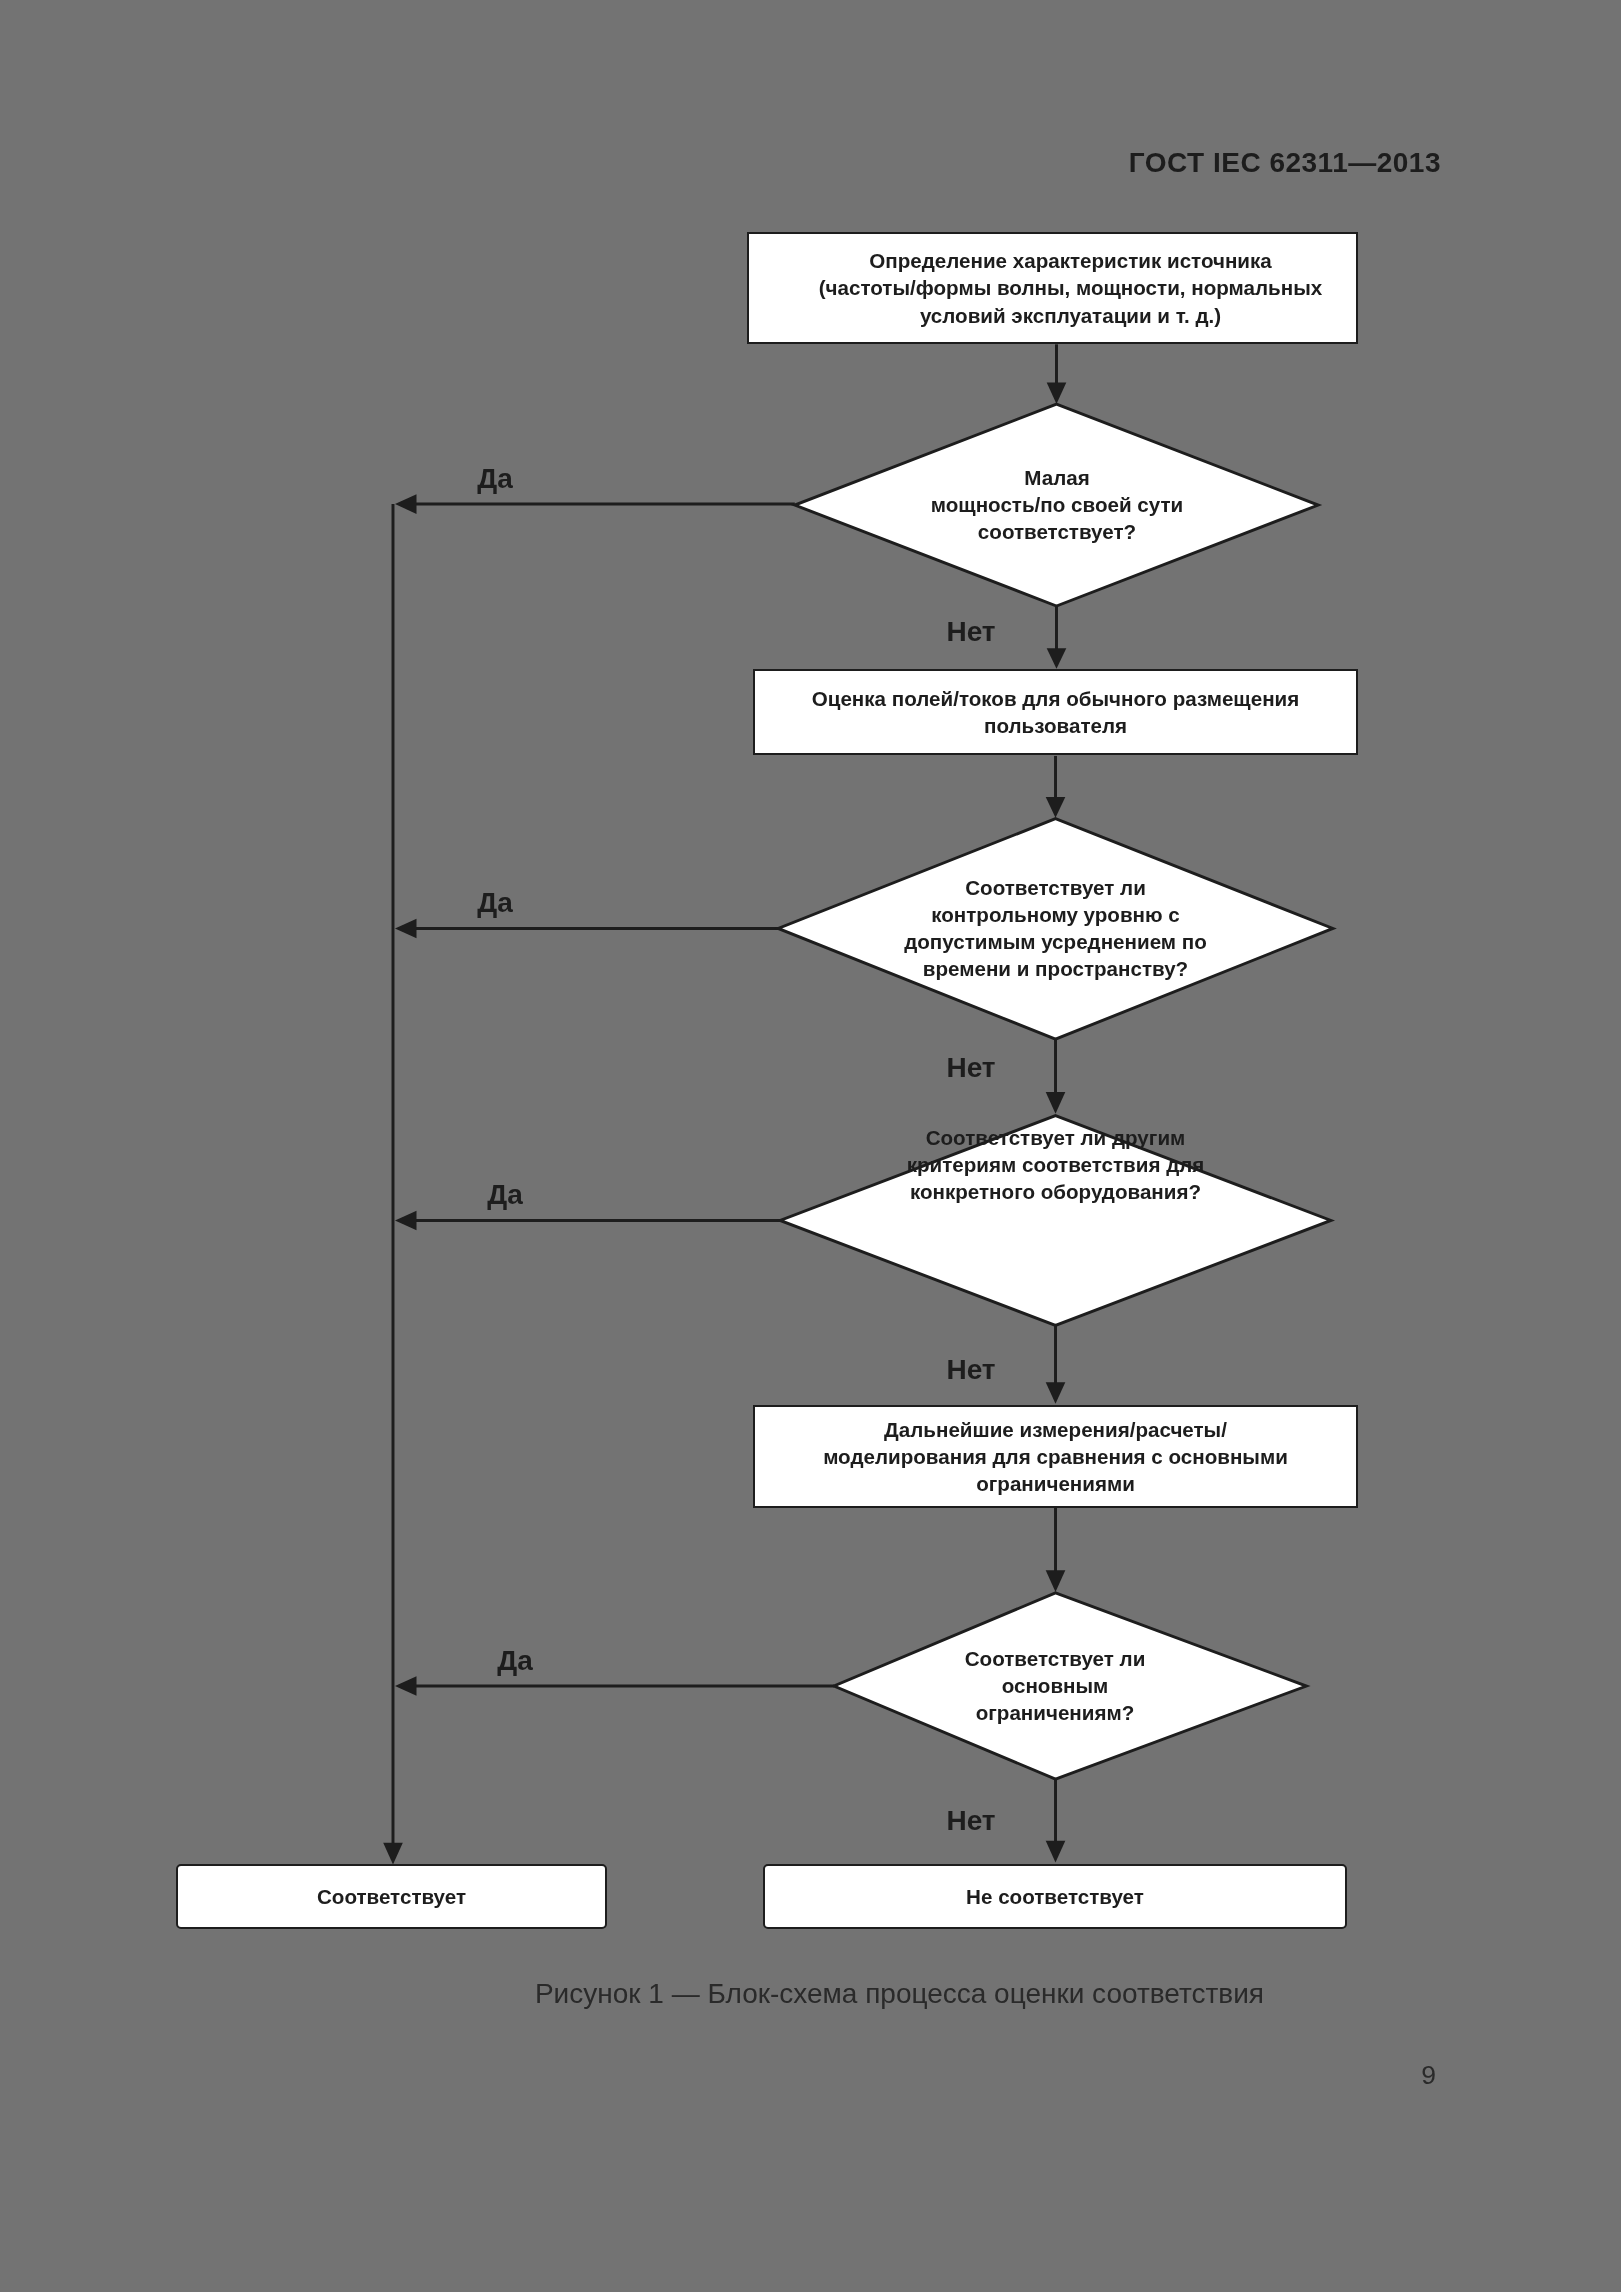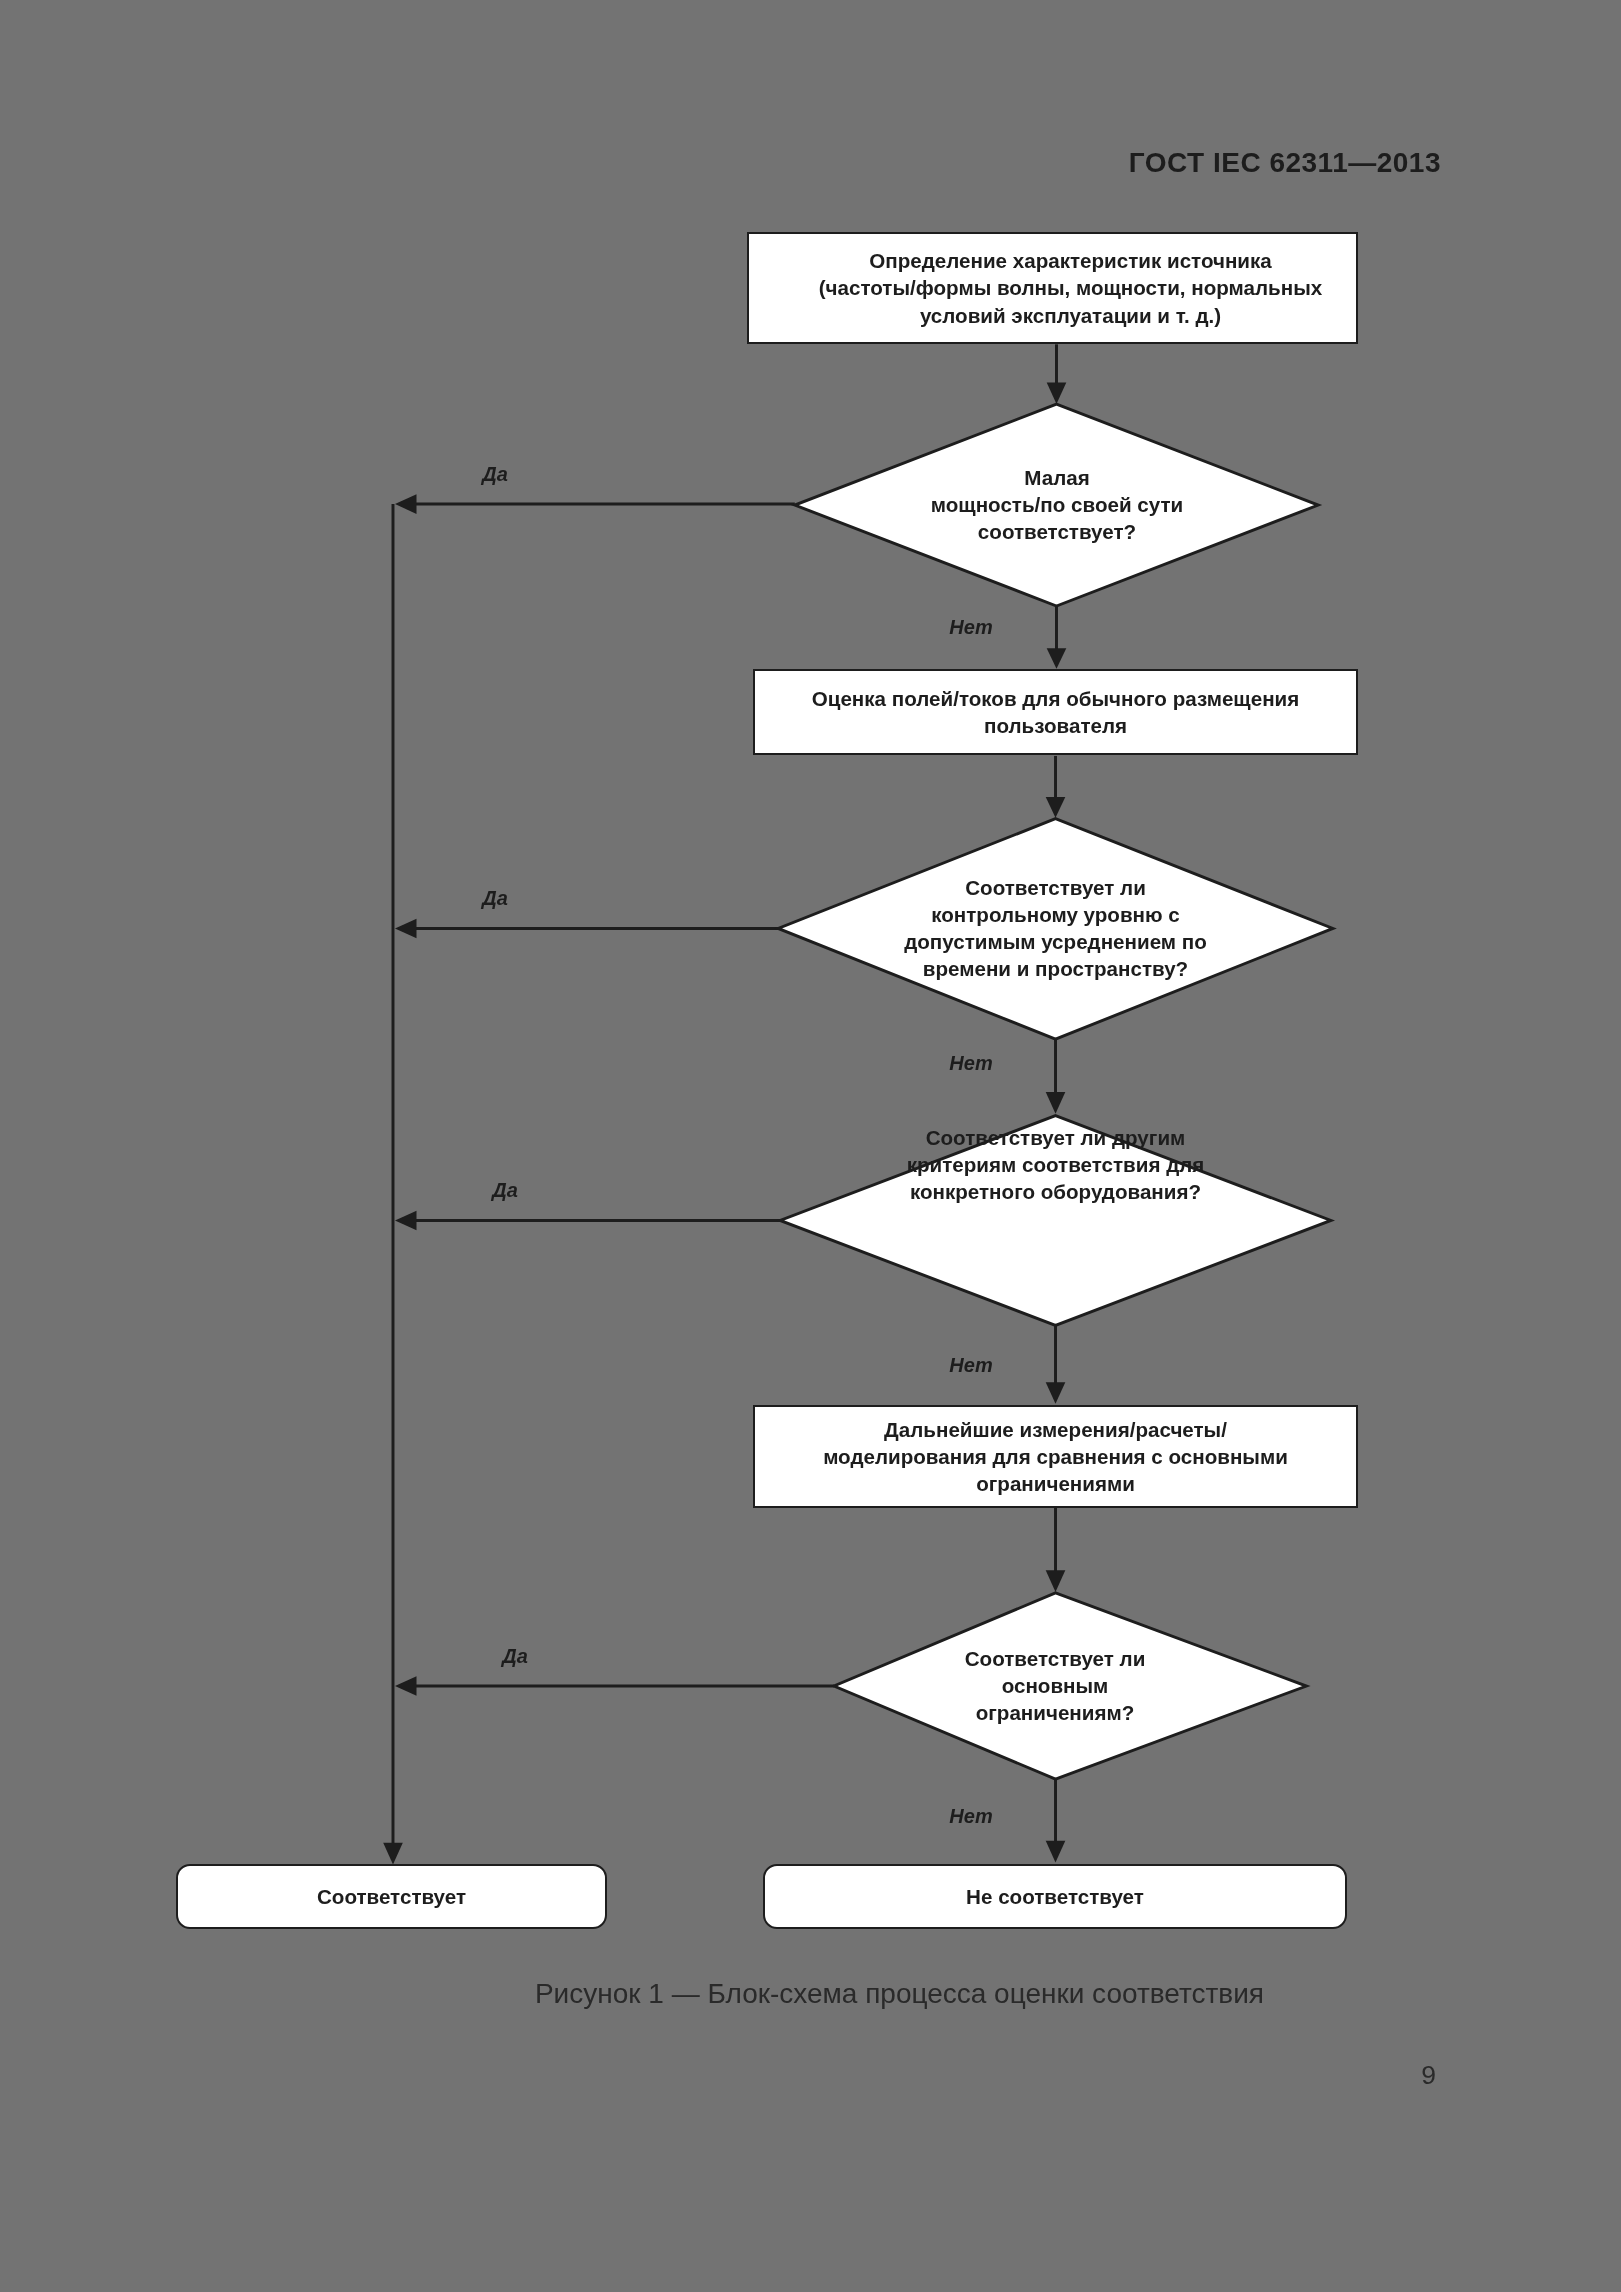--- a/index.html
+++ b/index.html
@@ -36,28 +36,27 @@
     text-align: center;
     white-space: pre-line;
     color: #1d1d1d;
   }
   .diamond-label {
     position: absolute;
     display: flex;
     align-items: center;
     justify-content: center;
   }
-  .terminal { border-radius: 14px; }
+  .terminal { border-radius: 5px; }
   .branch-label {
     position: absolute;
-    font-size: 20px;
+    font-size: 28px;
     font-weight: bold;
     text-align: center;
     color: #1d1d1d;
-    font-style: italic;
   }
   .caption {
     position: absolute;
     left: 284px; top: 1978px; width: 980px;
     text-align: right;
     font-size: 28px;
     color: #2a2a2a;
   }
   .page-number {
     position: absolute;

